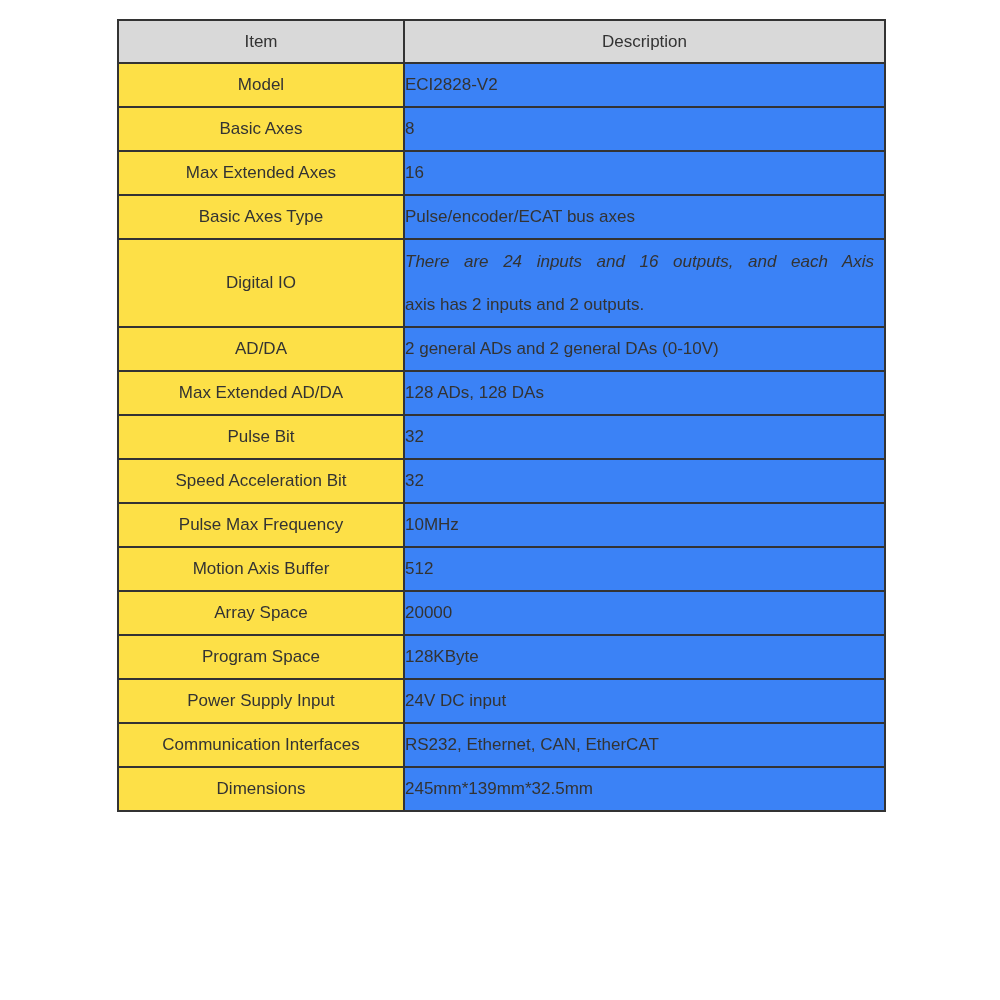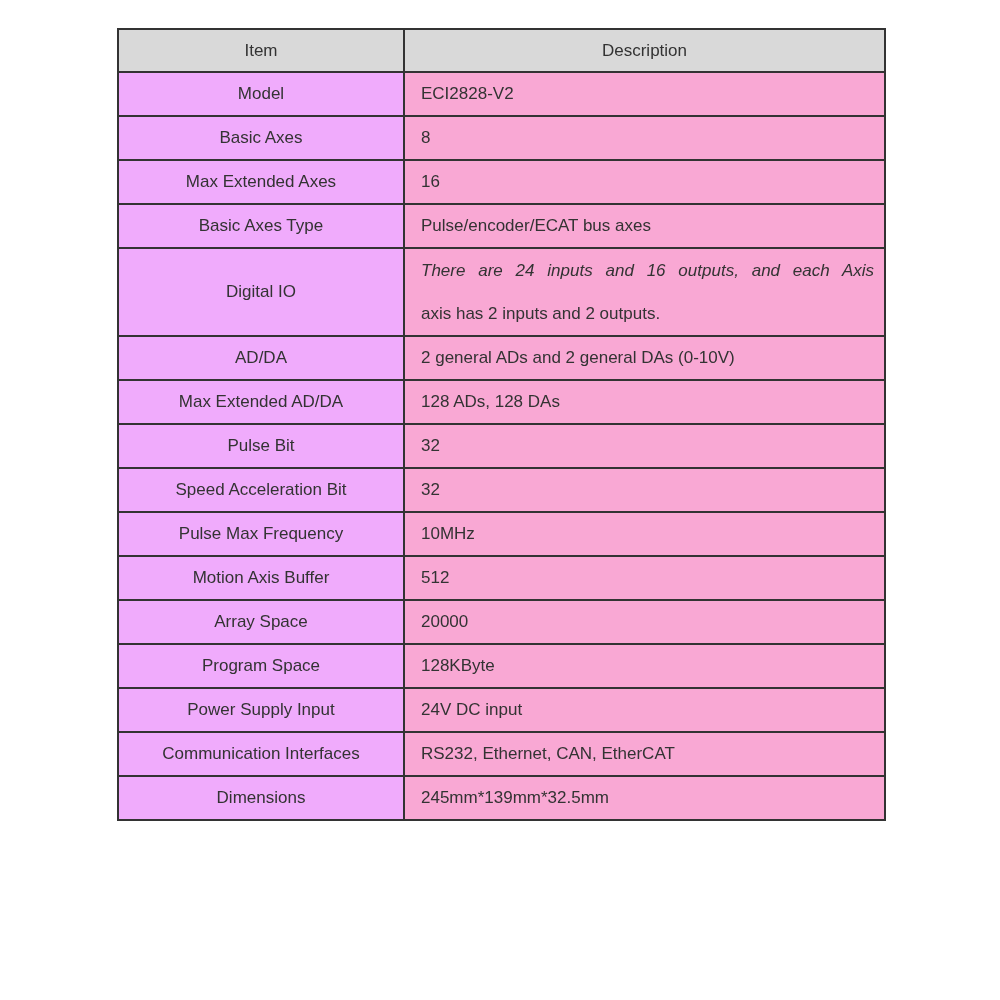--- a/index.html
+++ b/index.html
@@ -6,21 +6,21 @@
     margin: 0;
     padding: 0;
     background: #ffffff;
     width: 1000px;
     height: 1000px;
     font-family: "Liberation Sans", sans-serif;
   }
   .table-wrap {
     position: absolute;
     left: 117px;
-    top: 28px;
+    top: 19px;
   }
   table.spec-table {
     border-collapse: collapse;
     table-layout: fixed;
     width: 767px;
   }
   col.col-item { width: 286px; }
   col.col-desc { width: 481px; }
   th, td {
     border: 2px solid #333333;
@@ -33,26 +33,26 @@
   }
   thead tr { height: 43px; }
   tbody tr { height: 44px; }
   tbody tr.tall { height: 88px; }
   th {
     background: #d9d9d9;
     text-align: center;
   }
   td.item-cell {
     text-align: center;
-    background: #f0abfc;
+    background: #fde047;
   }
   td.desc-cell {
     text-align: left;
-    background: #f9a8d4;
-    padding-left: 16px;
+    background: #3b82f6;
+    padding-left: 0;
     padding-right: 10px;
   }
   td.desc-cell .line {
     display: block;
     line-height: 43px;
   }
   td.desc-cell .line.justify-line {
     text-align: justify;
     text-align-last: justify;
     font-style: italic;

